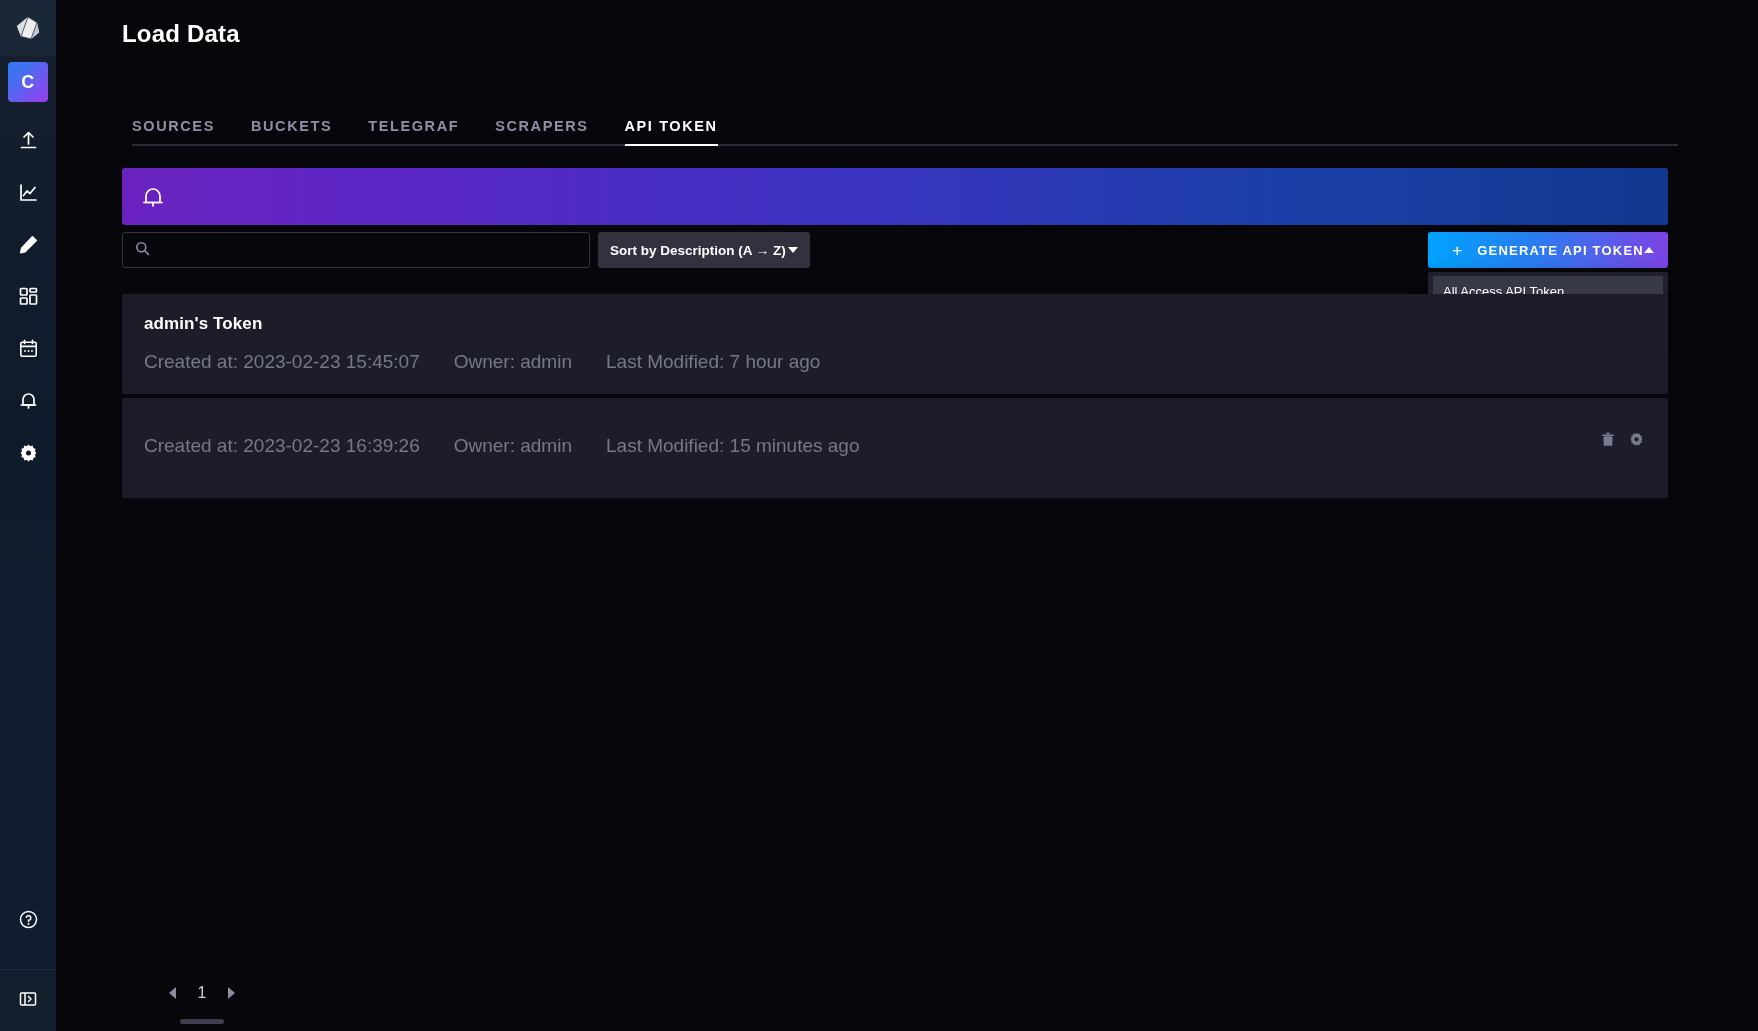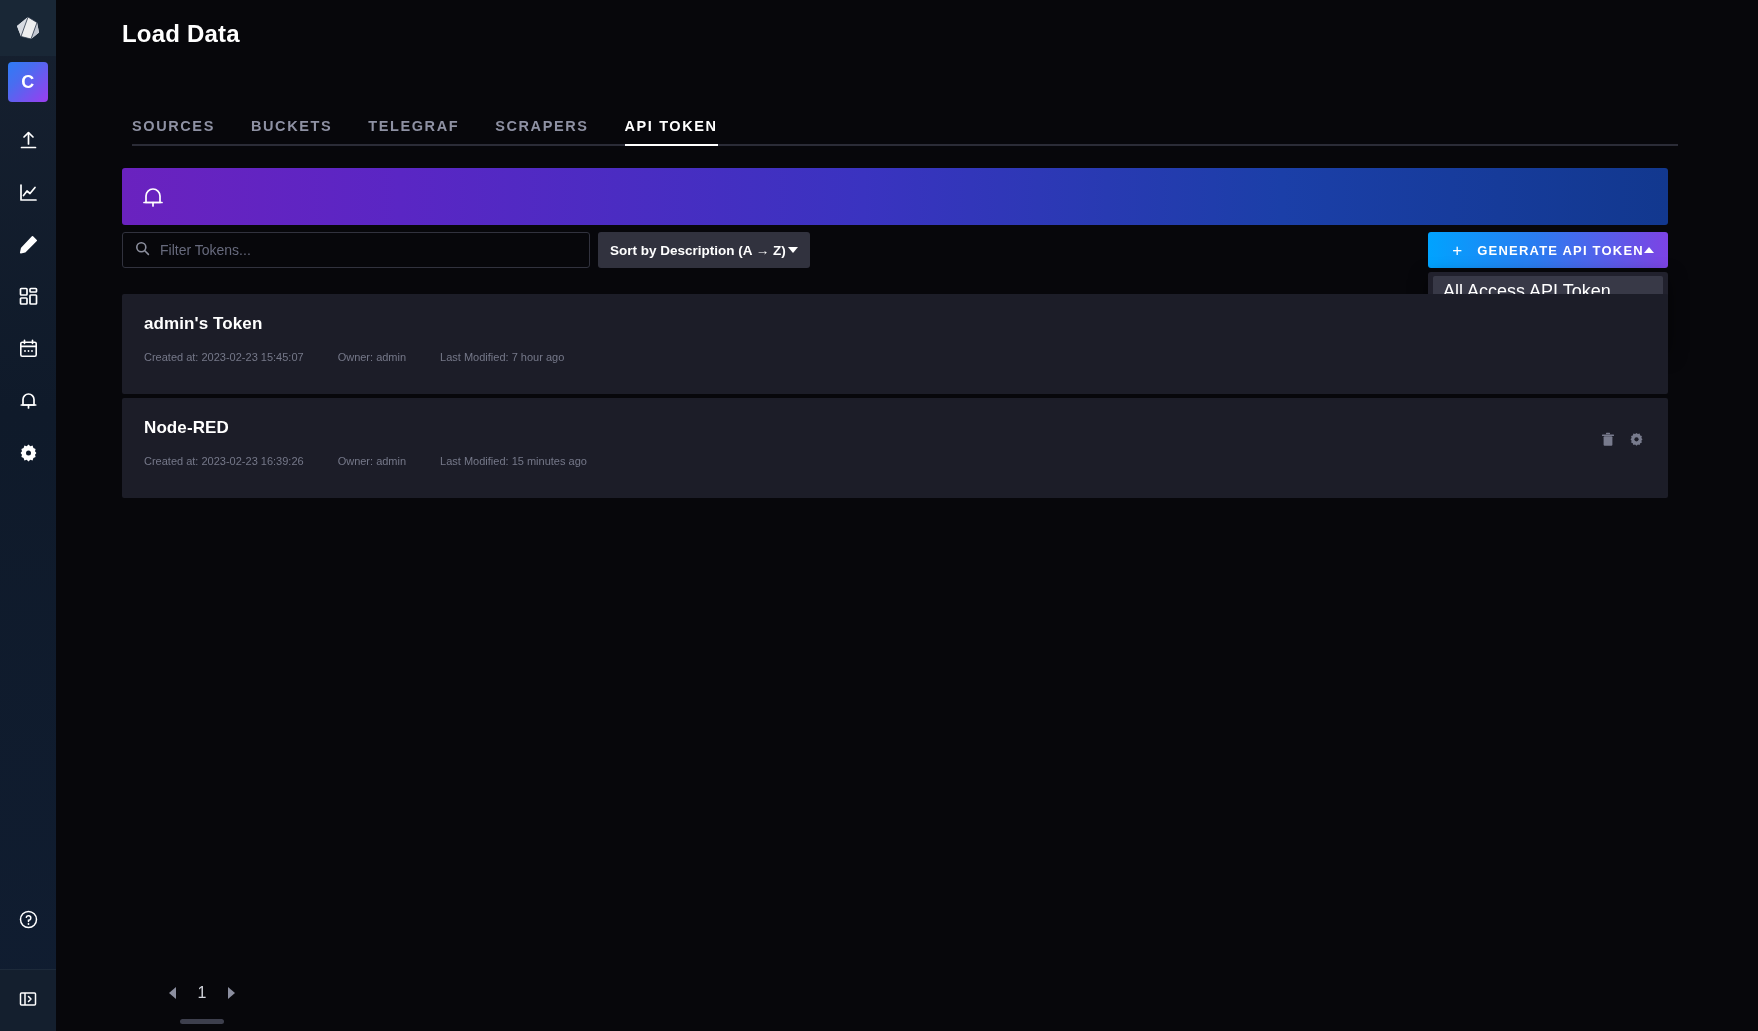--- a/index.html
+++ b/index.html
@@ -186,21 +186,21 @@
     background: #21212d;
     border-radius: 3px;
     padding: 4px 5px 10px 5px;
     box-shadow: 0 6px 18px rgba(0,0,0,0.55);
   }
   .gen-menu-item {
     height: 31px;
     display: flex; align-items: center;
     padding: 0 10px;
     color: #d9dadf;
-    font-size: 18px;
+    font-size: 13px;
     border-radius: 2px;
   }
   .gen-menu-item.hl { background: #383947; color: #ffffff; }
 
   
   .token-list {
     position: absolute;
     left: 66px; top: 294px;
     width: 1546px;
   }
@@ -215,21 +215,21 @@
   .token-name {
     color: #ffffff;
     font-size: 17px;
     font-weight: bold;
     letter-spacing: 0.1px;
   }
   .token-meta {
     margin-top: 17px;
     display: flex;
     color: #757889;
-    font-size: 11px;
+    font-size: 19px;
   }
   .token-meta span { margin-right: 34px; white-space: nowrap; }
   .row-actions {
     position: absolute;
     right: 24px; top: 34px;
     display: flex; align-items: center; gap: 14px;
   }
 
   
   .pagination {
@@ -393,21 +393,20 @@
   </div>
 
   <div class="controls">
     <div class="search-box">
       <span>
         <svg width="15" height="15" viewBox="0 0 15 15" fill="none" stroke="#8c8f9e" stroke-width="1.6" stroke-linecap="round">
           <circle cx="6.3" cy="6.3" r="4.5"></circle>
           <path d="M9.8 9.8 L13.4 13.4"></path>
         </svg>
       </span>
-      <input class="search-input" type="text" placeholder="Filter Tokens..." style="">
     </div>
 
     <div class="sort-select">
       <span>Sort by Description (A → Z)</span>
       <span class="caret-down"></span>
     </div>
 
     <div class="gen-wrap">
       <div class="gen-btn">
         <span class="gen-plus">+</span>
@@ -426,21 +425,20 @@
     <div class="token-row">
       <div class="token-name">admin's Token</div>
       <div class="token-meta">
         <span>Created at: 2023-02-23 15:45:07</span>
         <span>Owner: admin</span>
         <span>Last Modified: 7 hour ago</span>
       </div>
     </div>
 
     <div class="token-row">
-      <div class="token-name">Node-RED</div>
       <div class="token-meta">
         <span>Created at: 2023-02-23 16:39:26</span>
         <span>Owner: admin</span>
         <span>Last Modified: 15 minutes ago</span>
       </div>
       <div class="row-actions">
         <span>
           <svg width="14" height="15" viewBox="0 0 14 15" fill="#787b8d">
             <rect x="2.6" y="4.3" width="8.8" height="9.4" rx="1"></rect>
             <rect x="1" y="2.4" width="12" height="1.5" rx="0.5"></rect>

